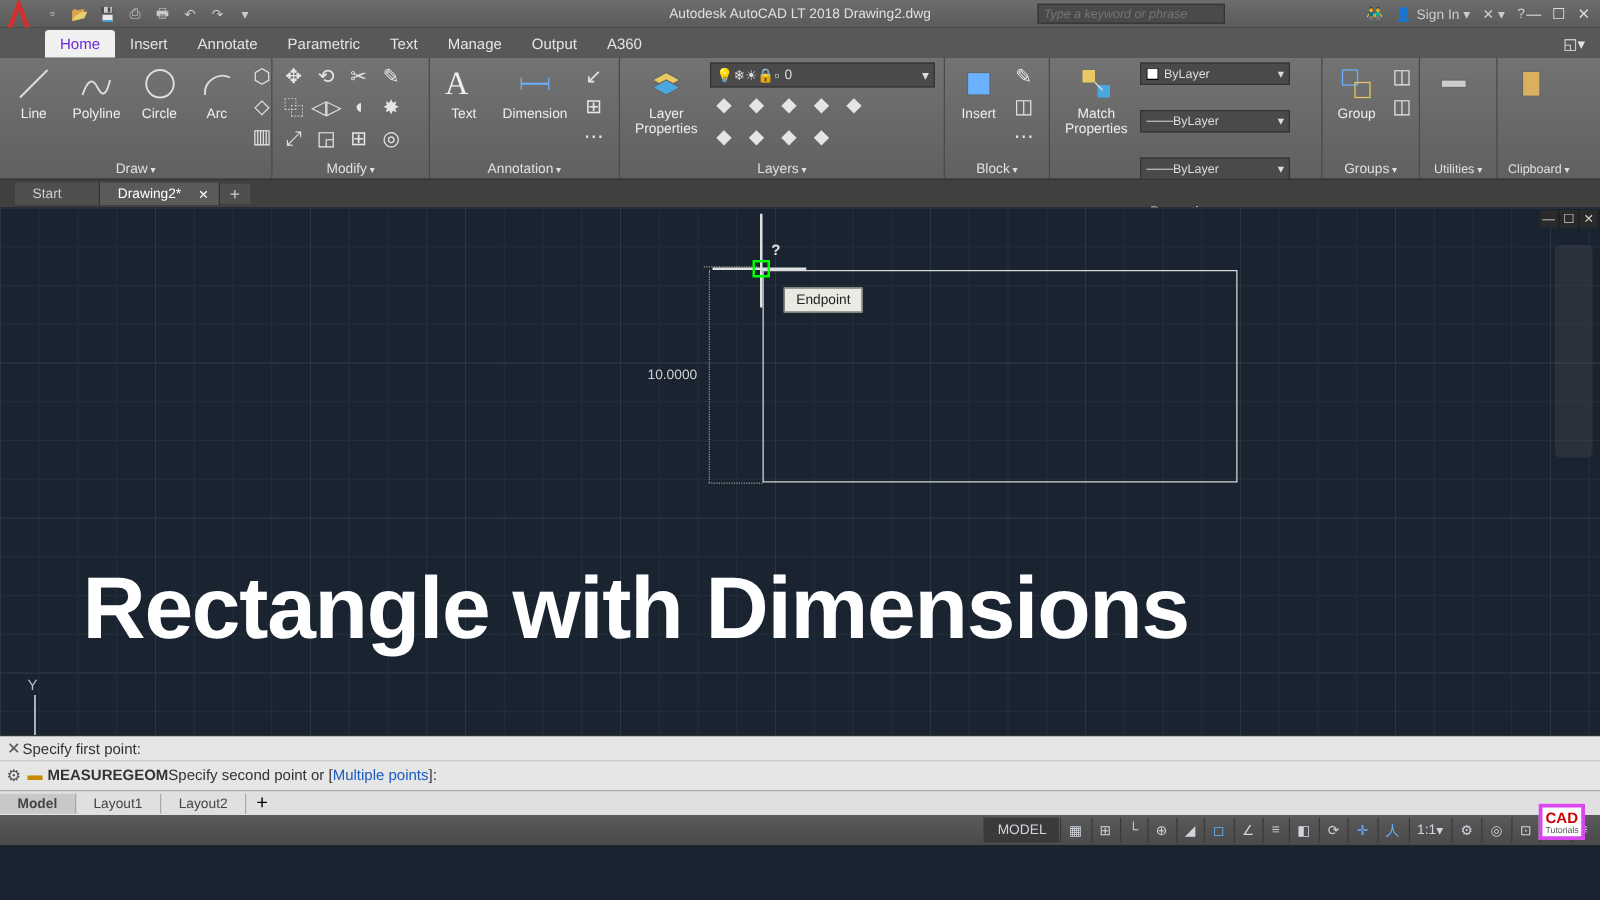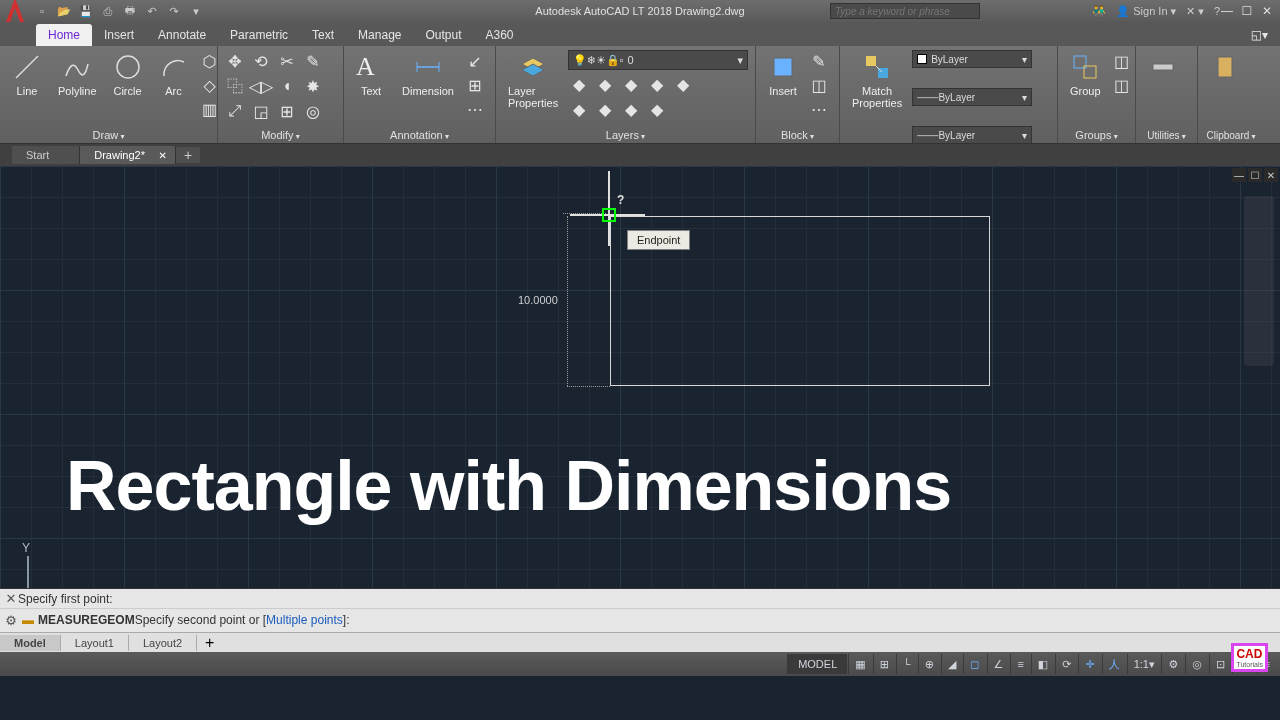--- a/index.html
+++ b/index.html
@@ -223,21 +223,21 @@
     <div class="panel-label">Annotation</div>
   </div>
 
   <div class="panel" style="width:260px;">
     <div class="panel-body">
       <div class="big-btn">
           <svg viewBox="0 0 30 30">
             <path d="M4 12 L15 6 L26 12 L15 18 Z" fill="#e8c860" stroke="#666"></path>
             <path d="M4 18 L15 12 L26 18 L15 24 Z" fill="#4aa8e0" stroke="#666"></path>
           </svg>
-          <span style="white-space:pre-line;">Layer
+          <span style="white-space:pre-line;text-align:center;">Layer
 Properties</span>
         </div>
       <div class="small-col" style="gap:3px;">
         <div class="layer-dd">💡❄☀🔒▫ <span style="margin-left:4px;">0</span><span style="margin-left:auto;">▾</span></div>
         <div class="small-row">
             <span class="small-btn">◆</span>
             <span class="small-btn">◆</span>
             <span class="small-btn">◆</span>
             <span class="small-btn">◆</span>
             <span class="small-btn">◆</span>

